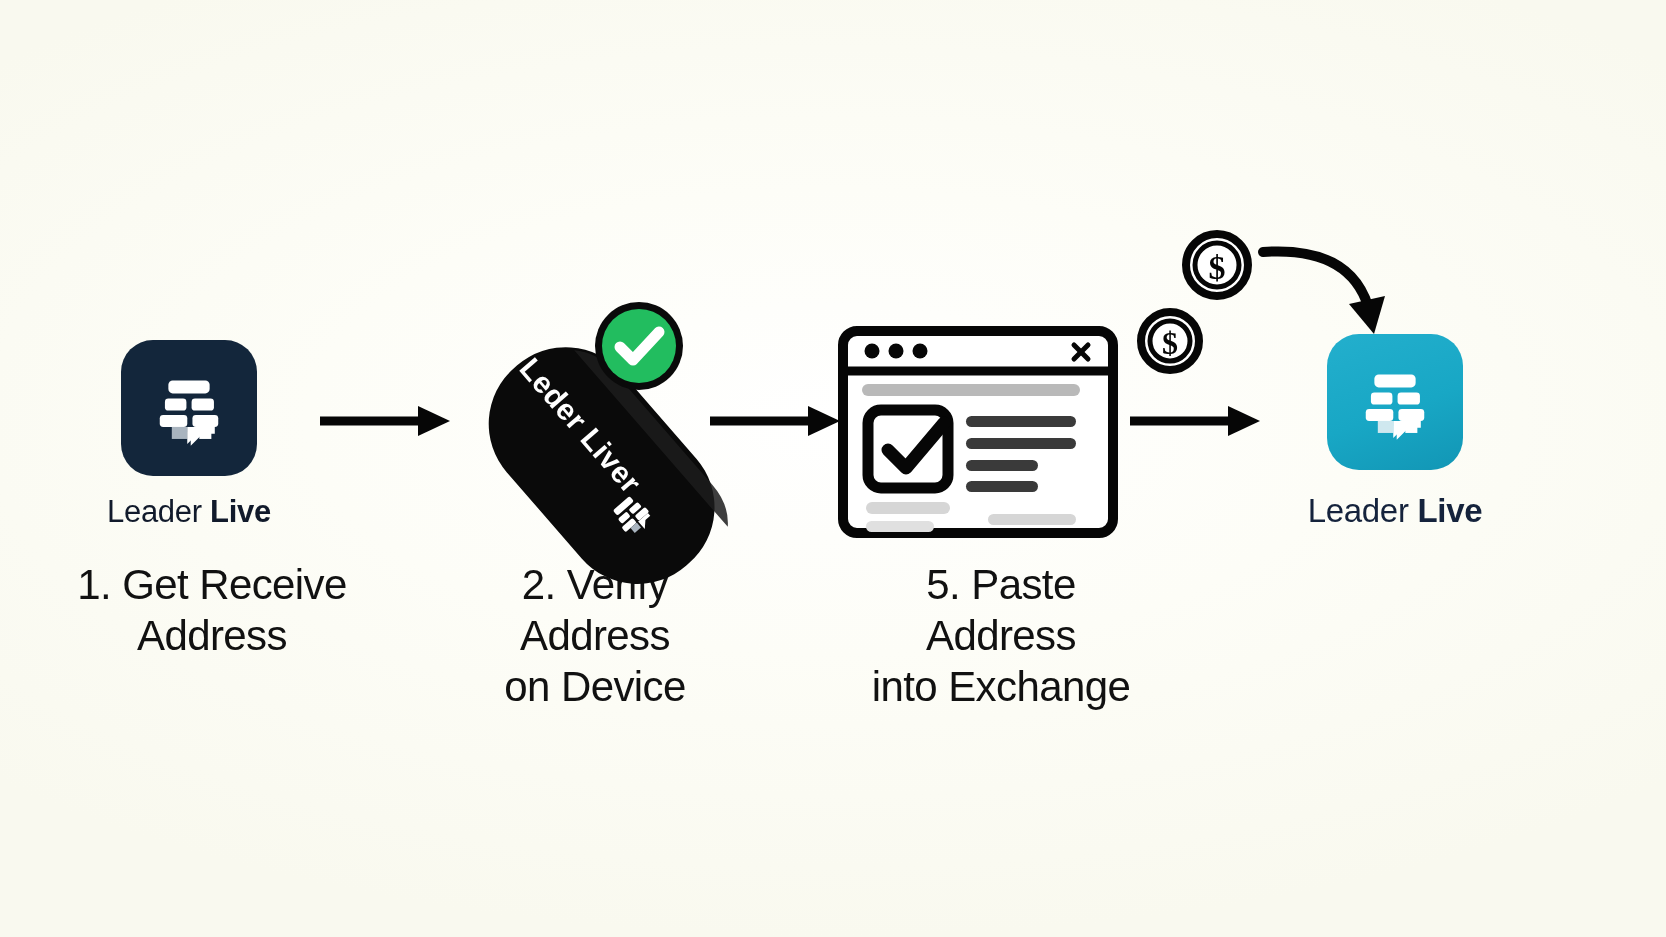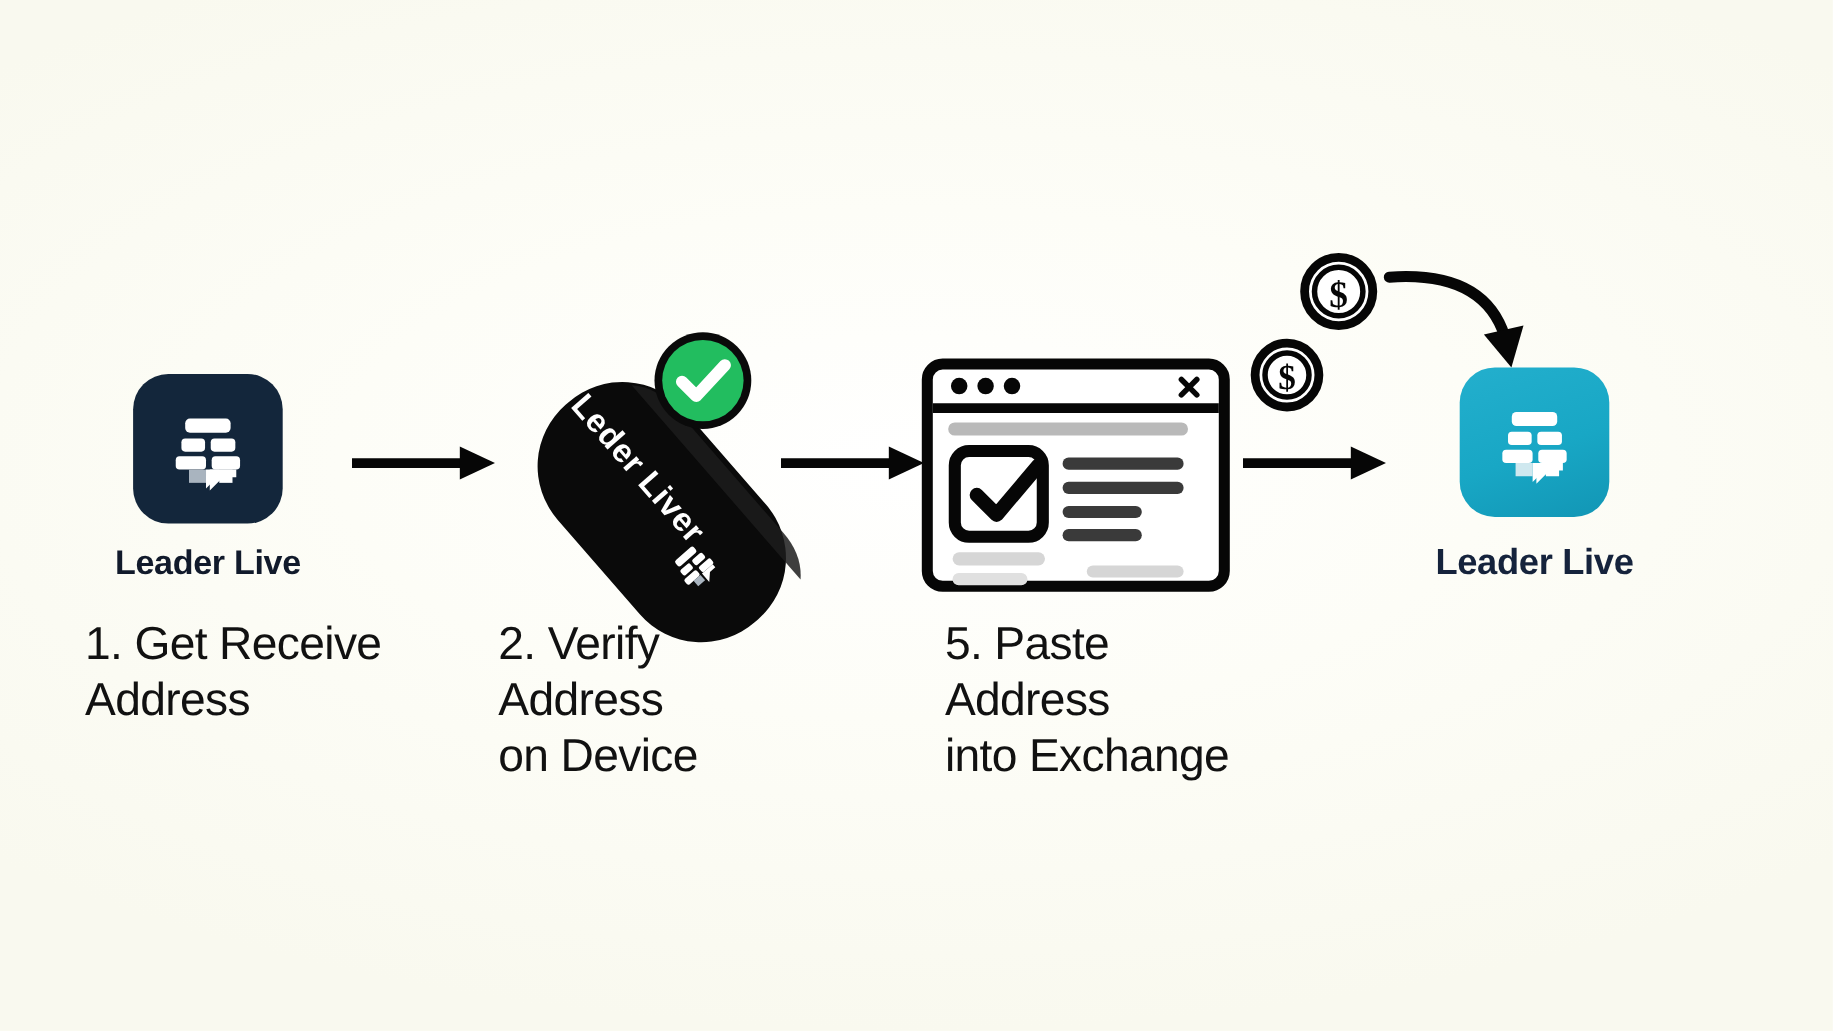--- a/index.html
+++ b/index.html
@@ -36,21 +36,21 @@
     height: 230px;
     width: 100%;
     display: flex;
     align-items: flex-end;
     justify-content: center;
     position: relative;
   }
 
   .caption {
     margin-top: 30px;
-    text-align: left;
+    text-align: center;
     font-size: 42px;
     line-height: 1.21;
     color: #111111;
     font-weight: 400;
     letter-spacing: -0.6px;
     white-space: pre-line;
     margin-left: 46px;
   }
 
   
@@ -71,21 +71,21 @@
     font-size: 31px;
     letter-spacing: -0.3px;
     color: #111a2b;
     white-space: nowrap;
   }
   .brandline.brandline-cyanstep {
     color: #15233c;
     font-size: 33px;
     margin-top: 22px;
   }
-  .brandline b { font-weight: 700; }
+  .brandline b { font-weight: 400; }
   .brandline span.light { font-weight: 700; }
 
   
   .arrow {
     position: absolute;
     top: 400px;
     width: 140px;
     height: 42px;
   }
 

